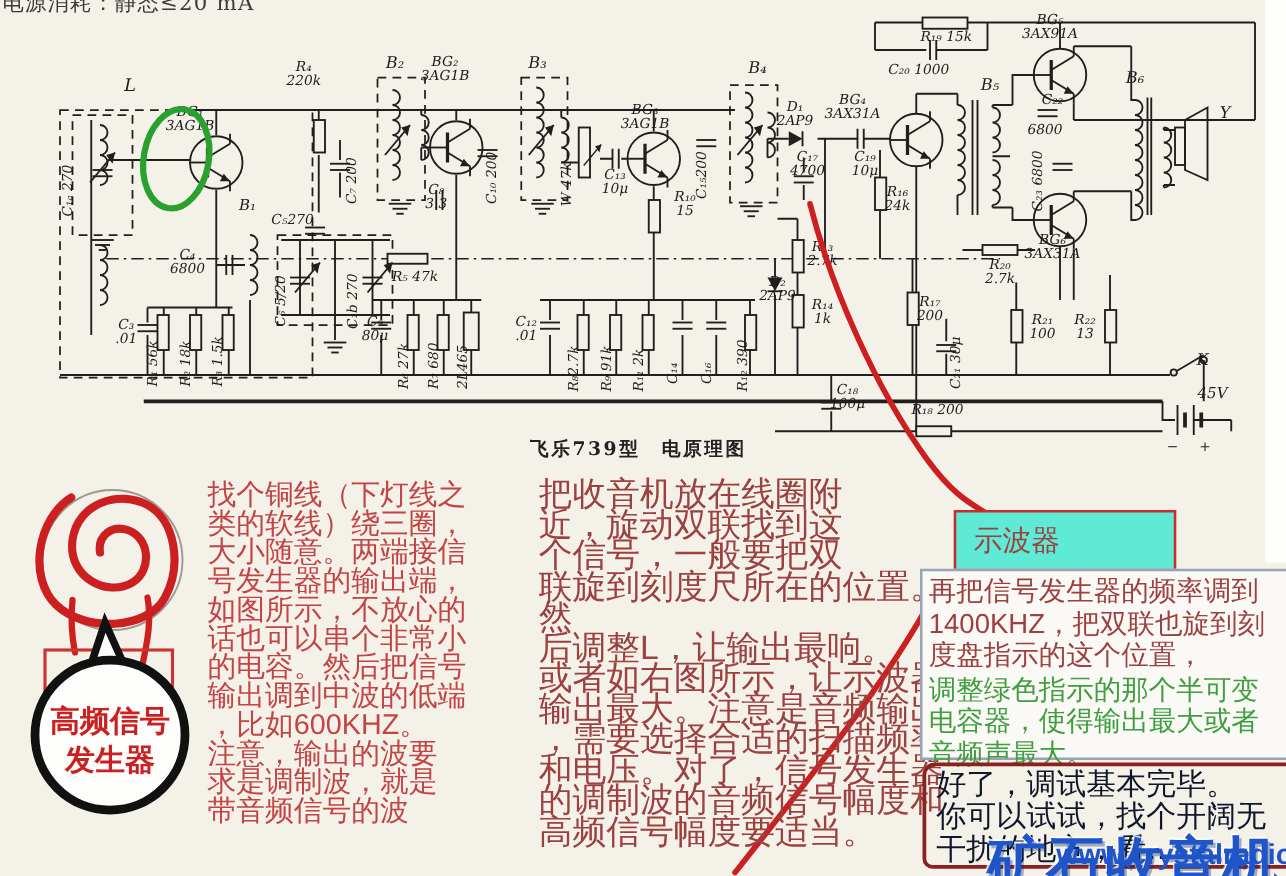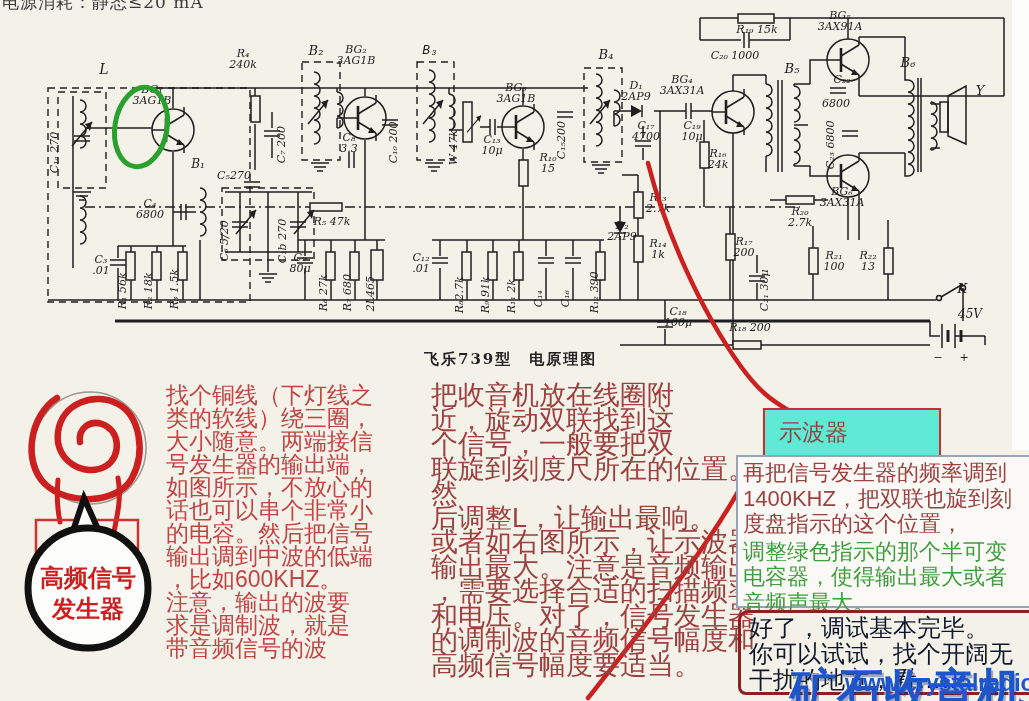--- a/index.html
+++ b/index.html
@@ -230,29 +230,29 @@
     <rect class="rs" x="940" y="102" width="8" height="30"></rect>
     <polygon class="w" points="948,96 966,86 966,144 948,136"></polygon>
   </svg>
 
   <div class="abs" style="left:0;top:0;width:1029px;height:380px;">
       <span class="slabel" style="left: 104px; top: 62px; font-size: 14px;">L</span>
       <span class="slabel vert" style="left: 60px; top: 162px;">C₁ₐ 270</span>
       <span class="slabel" style="left: 152px; top: 84px;">BG₁
 3AG1B</span>
       <span class="slabel" style="left: 243px; top: 48px;">R₄
-240k</span>
+220k</span>
       <span class="slabel vert" style="left: 287px; top: 152px;">C₇ 200</span>
       <span class="slabel" style="left: 316px; top: 44px; font-size: 13px;">B₂</span>
       <span class="slabel" style="left: 356px; top: 44px;">BG₂
 3AG1B</span>
-      <span class="slabel" style="left: 349px; top: 132px;">C₈
+      <span class="slabel" style="left: 349px; top: 146px;">C₈
 3.3</span>
       <span class="slabel vert" style="left: 399px; top: 152px;">C₁₀ 200</span>
-      <span class="slabel" style="left: 430px; top: 44px; font-size: 13px; font-family: Liberation Mono, monospace;">B₃</span>
+      <span class="slabel" style="left: 430px; top: 44px; font-size: 13px;">B₃</span>
       <span class="slabel vert" style="left: 459px; top: 154px;">W 47k</span>
       <span class="slabel" style="left: 492px; top: 134px;">C₁₃
 10μ</span>
       <span class="slabel" style="left: 516px; top: 82px;">BG₃
 3AG1B</span>
       <span class="slabel vert" style="left: 567px; top: 148px;">C₁₅200</span>
       <span class="slabel" style="left: 606px; top: 48px; font-size: 13px;">B₄</span>
       <span class="slabel" style="left: 636px; top: 80px;">D₁
 2AP9</span>
       <span class="slabel" style="left: 646px; top: 120px;">C₁₇

